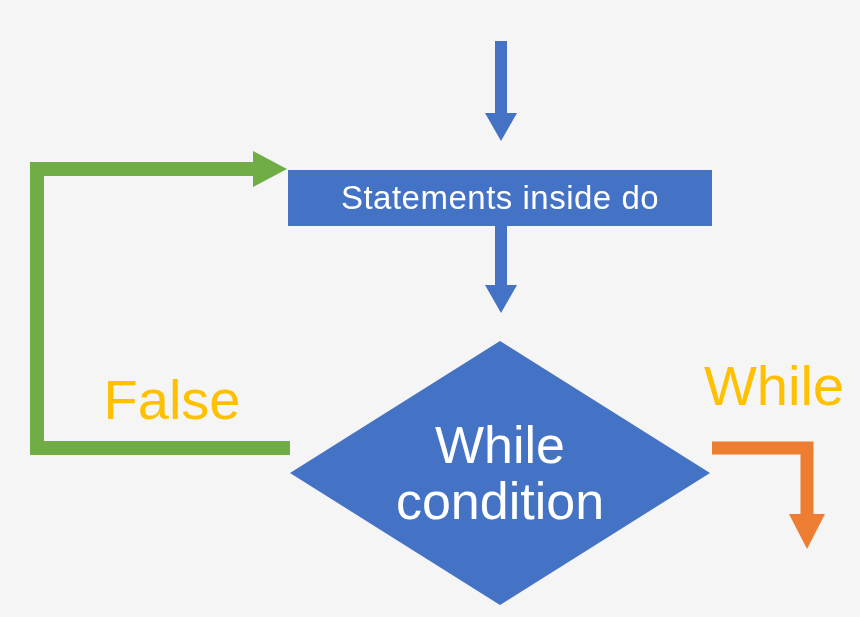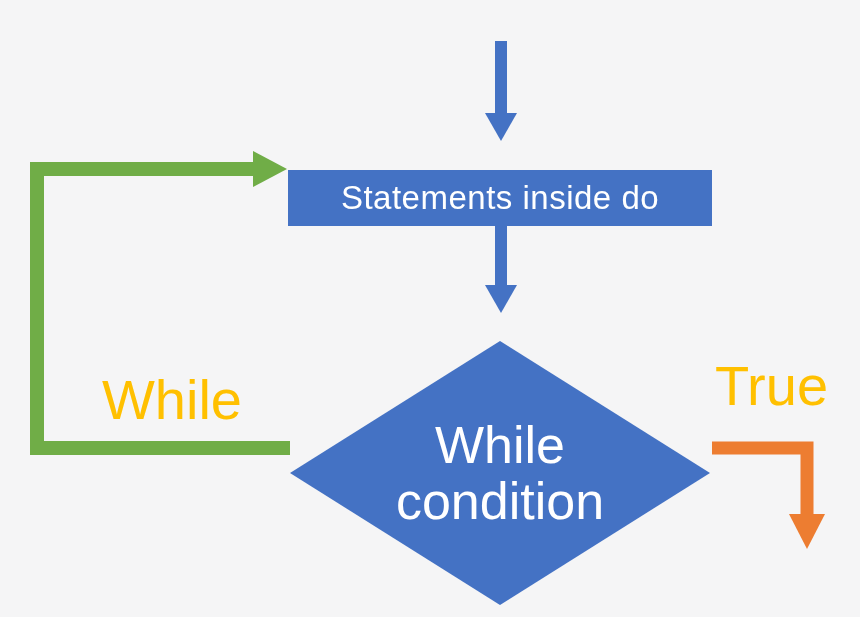--- a/index.html
+++ b/index.html
@@ -95,17 +95,17 @@
   </svg>
 
   <div class="node process-node">
     <span>Statements inside do</span>
   </div>
 
   <div class="node decision-node">
     <div class="decision-text">While condition</div>
   </div>
 
-  <div class="branch-label true-label">While</div>
+  <div class="branch-label true-label">False</div>
 
-  <div class="branch-label false-label">True</div>
+  <div class="branch-label false-label">While</div>
 
 </div>
 
 </body></html>

